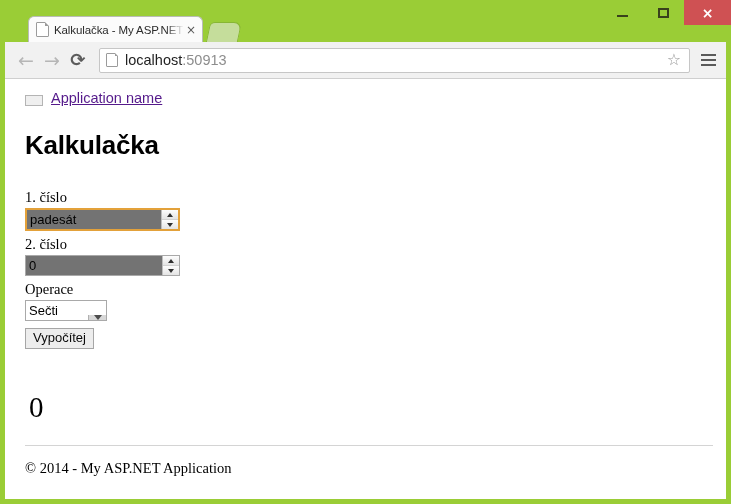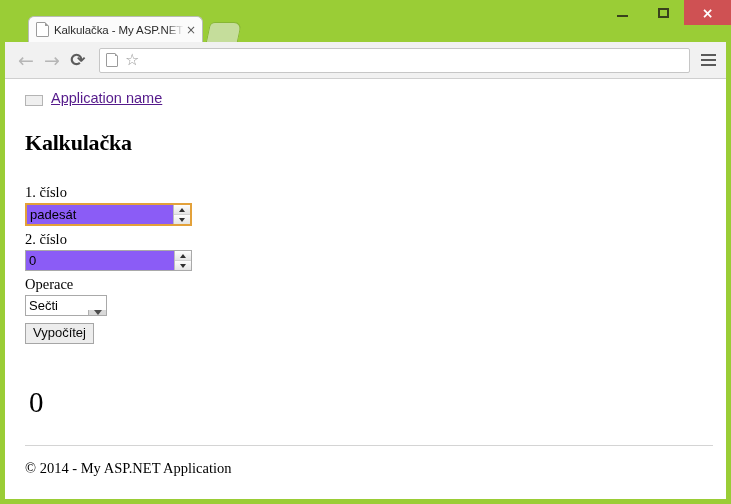--- a/index.html
+++ b/index.html
@@ -264,22 +264,22 @@
   #brand-link {
     font-family: Liberation Sans, sans-serif;
     font-size: 14.5px;
     color: #551a8b;
     text-decoration: underline;
     cursor: pointer;
   }
 
   
   #page-title {
-    font-family: Liberation Serif, serif;
-    font-size: 22px;
+    font-family: Liberation Sans, sans-serif;
+    font-size: 26px;
     font-weight: bold;
     margin: 21px 0 16px 6px;
     letter-spacing: -0.2px;
   }
 
   
   #calc-form {
     margin-top: 28px;
     padding-left: 6px;
   }
@@ -288,25 +288,25 @@
     font-size: 14.5px;
     color: #000;
     margin-bottom: 2px;
   }
   .input-row {
     display: flex;
     align-items: center;
     margin-bottom: 5px;
   }
   .number-input {
-    width: 167px;
+    width: 155px;
     height: 21px;
     box-sizing: border-box;
     border: 1px solid #a9a9a9;
-    background: #8b5cf6;
+    background: #737373;
     display: flex;
     align-items: stretch;
     position: relative;
   }
   .number-input.invalid {
     border: 2px solid #e3a13a;
     height: 23px;
   }
   .number-input .num-value {
     flex: 1 1 auto;
@@ -465,20 +465,21 @@
     </div>
     <div class="nav-btn" id="btn-forward">
       <span class="arrow-glyph">→</span>
     </div>
     <div class="nav-btn" id="btn-reload">
       <span class="reload-glyph">⟳</span>
     </div>
 
     <div id="omnibox">
       <span id="page-icon"></span>
+      <span id="url-text"><span>localhost</span><span class="url-port">:50913</span></span>
       <span id="bookmark-star">☆</span>
     </div>
 
     <div id="menu-button">
       <i></i>
       <i></i>
       <i></i>
     </div>
   </div>
 

